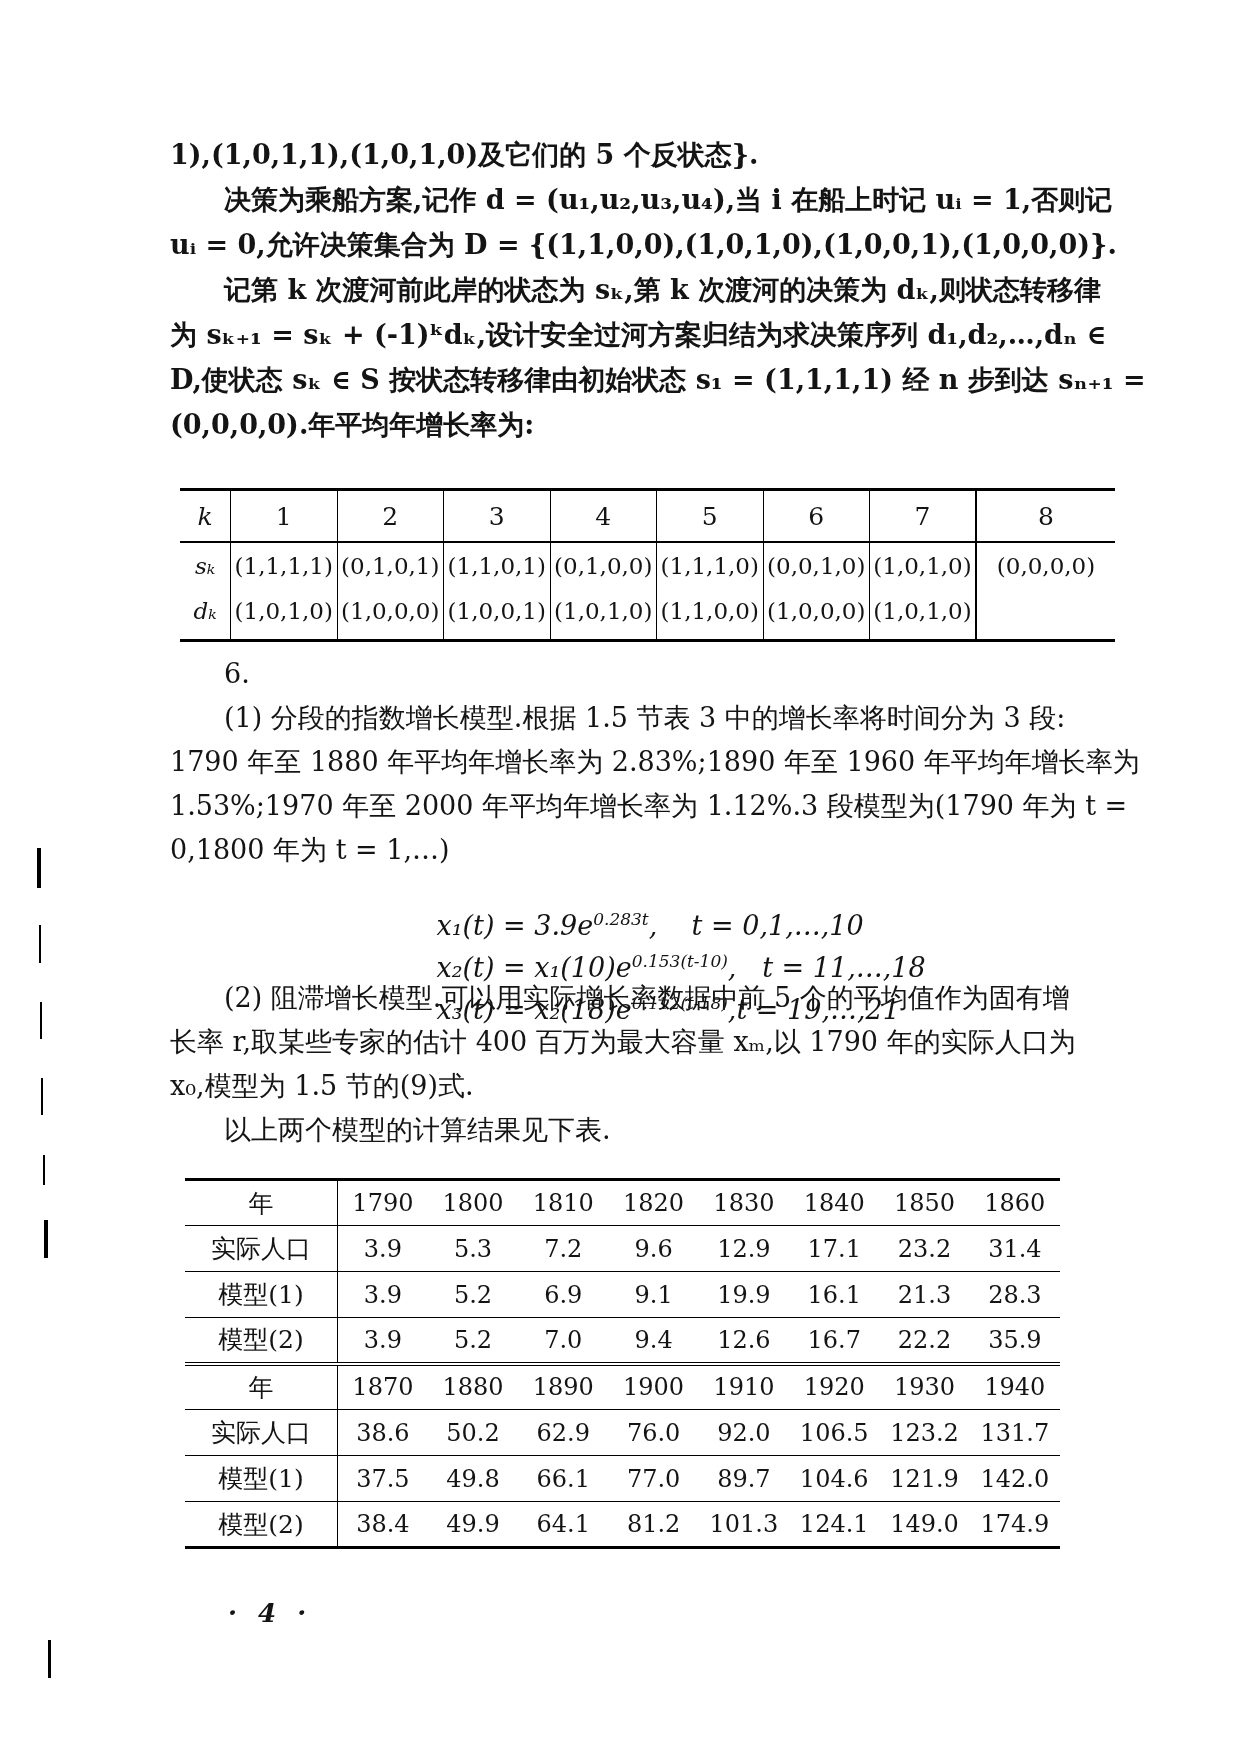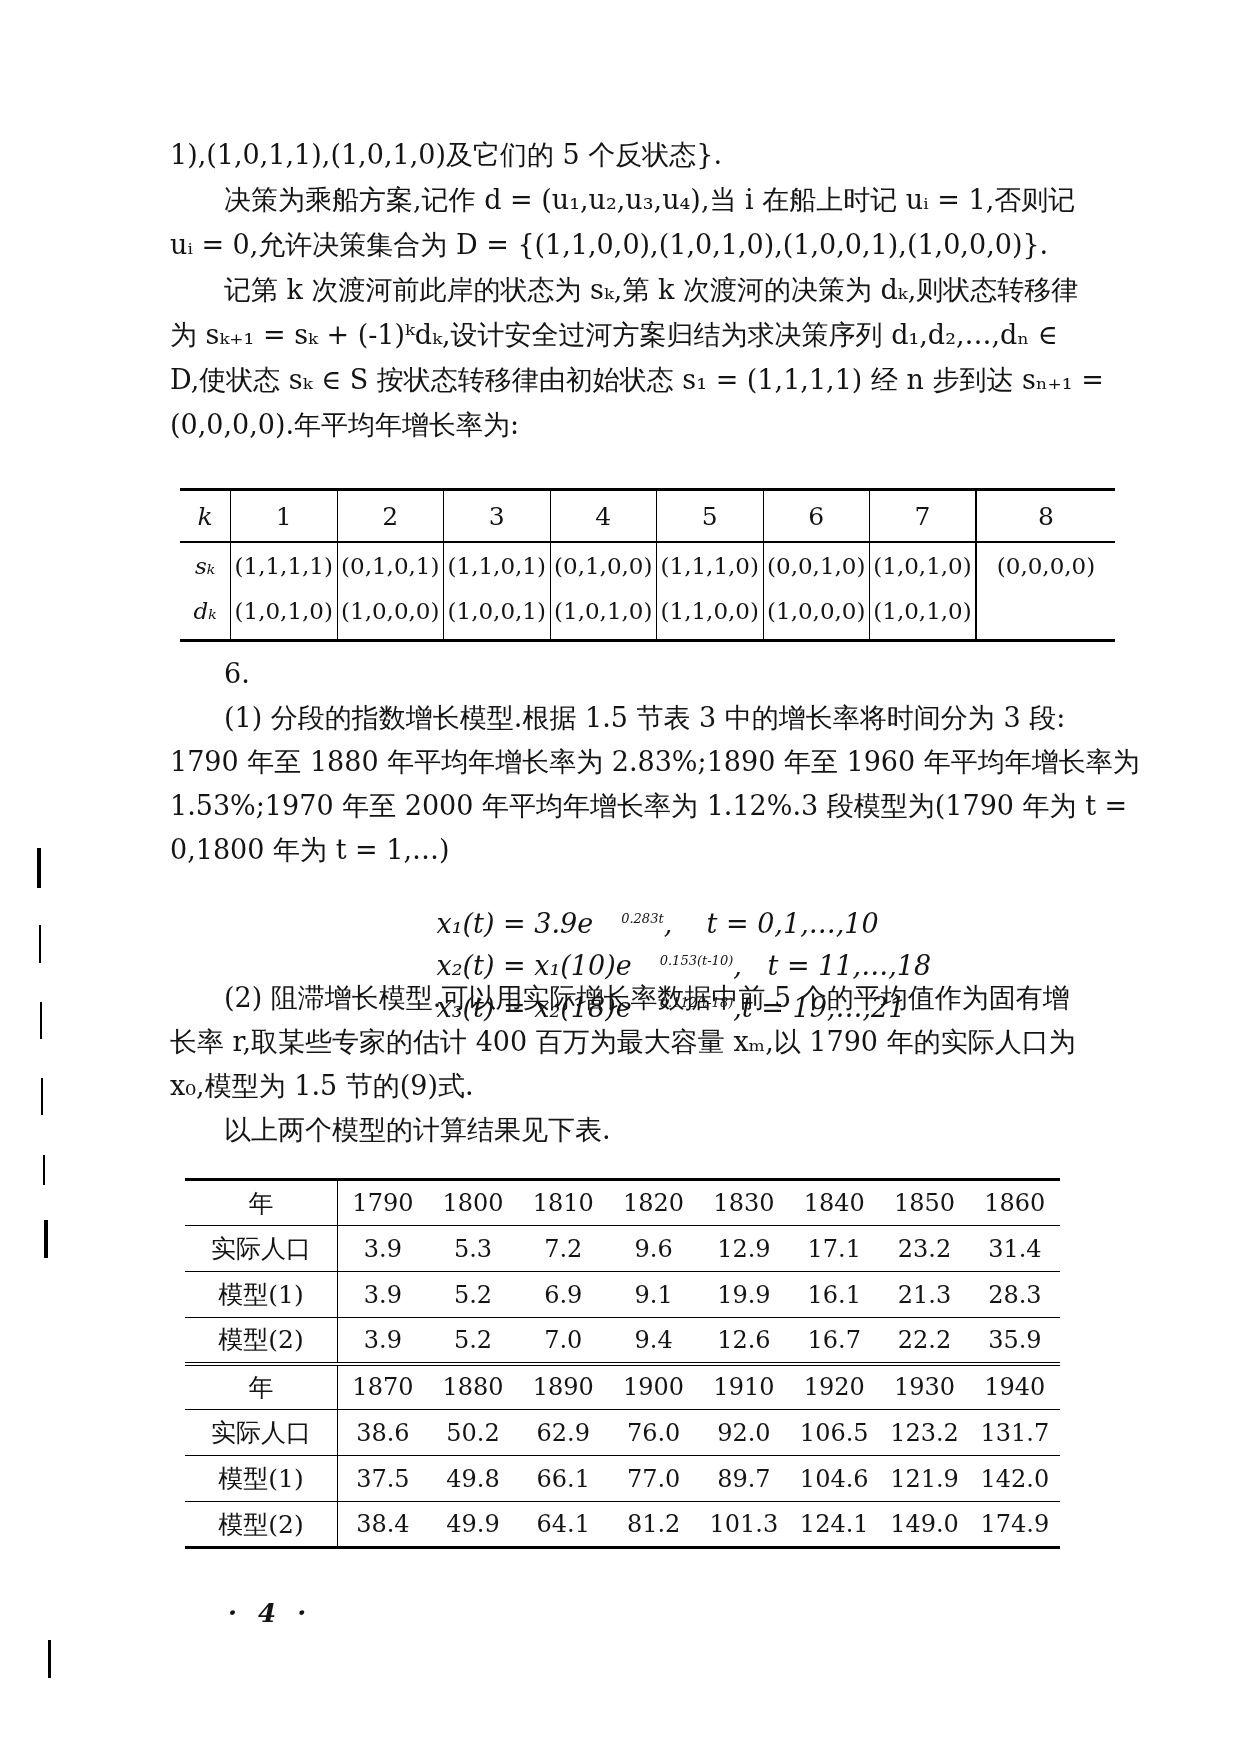--- a/index.html
+++ b/index.html
@@ -11,21 +11,21 @@
   }
   .blk{position:absolute;left:170px;width:960px;}
   .ln{white-space:nowrap;height:45px;line-height:45px;font-size:27px;}
   .ind{text-indent:2em;}
   .sec6 .ln{height:44px;line-height:44px;}
   .para2 .ln{height:44px;line-height:44px;}
 
   
   .formulas{position:absolute;left:385px;top:856px;}
   .formula{height:42px;line-height:42px;font-size:27px;font-style:italic;white-space:pre;}
-  .formula sup{font-size:13px;font-style:italic;margin-left:28px;}
+  .formula sup{font-size:17px;font-style:italic;}
 
   
   .t1wrap{position:absolute;left:180px;top:488px;}
   #t1{border-collapse:collapse;table-layout:fixed;width:935px;
       border-top:3px solid #000;border-bottom:3px solid #000;font-size:23px;}
   #t1 th,#t1 td{border-left:1px solid #000;text-align:center;font-weight:normal;
       padding:0;white-space:nowrap;}
   #t1 th:first-child,#t1 td:first-child{border-left:none;width:50px;}
   #t1 th:last-child,#t1 td:last-child{border-left:2px solid #000;width:138px;}
   #t1 tr:first-child th{height:50px;border-bottom:2px solid #000;font-size:25px;}
@@ -57,21 +57,21 @@
   .m4{left:41px;top:1078px;height:37px;width:2px;}
   .m5{left:43px;top:1155px;height:30px;width:2px;}
   .m6{left:44px;top:1220px;height:38px;width:4px;}
   .m7{left:48px;top:1640px;height:38px;width:3px;}
 </style>
 </head>
 <body>
 
 <div class="page">
 
-  <div class="blk" style="top:132px;">
+  <div class="blk" style="top:132px;font-weight:bold;">
     <div class="ln">1),(1,0,1,1),(1,0,1,0)及它们的 5 个反状态}.</div>
     <div class="ln ind">决策为乘船方案,记作 d = (u₁,u₂,u₃,u₄),当 i 在船上时记 uᵢ = 1,否则记</div>
     <div class="ln">uᵢ = 0,允许决策集合为 D = {(1,1,0,0),(1,0,1,0),(1,0,0,1),(1,0,0,0)}.</div>
     <div class="ln ind">记第 k 次渡河前此岸的状态为 sₖ,第 k 次渡河的决策为 dₖ,则状态转移律</div>
     <div class="ln">为 sₖ₊₁ = sₖ + (-1)ᵏdₖ,设计安全过河方案归结为求决策序列 d₁,d₂,…,dₙ ∈</div>
     <div class="ln">D,使状态 sₖ ∈ S 按状态转移律由初始状态 s₁ = (1,1,1,1) 经 n 步到达 sₙ₊₁ =</div>
     <div class="ln">(0,0,0,0).年平均年增长率为:</div>
   </div>
 
   <div class="t1wrap">

